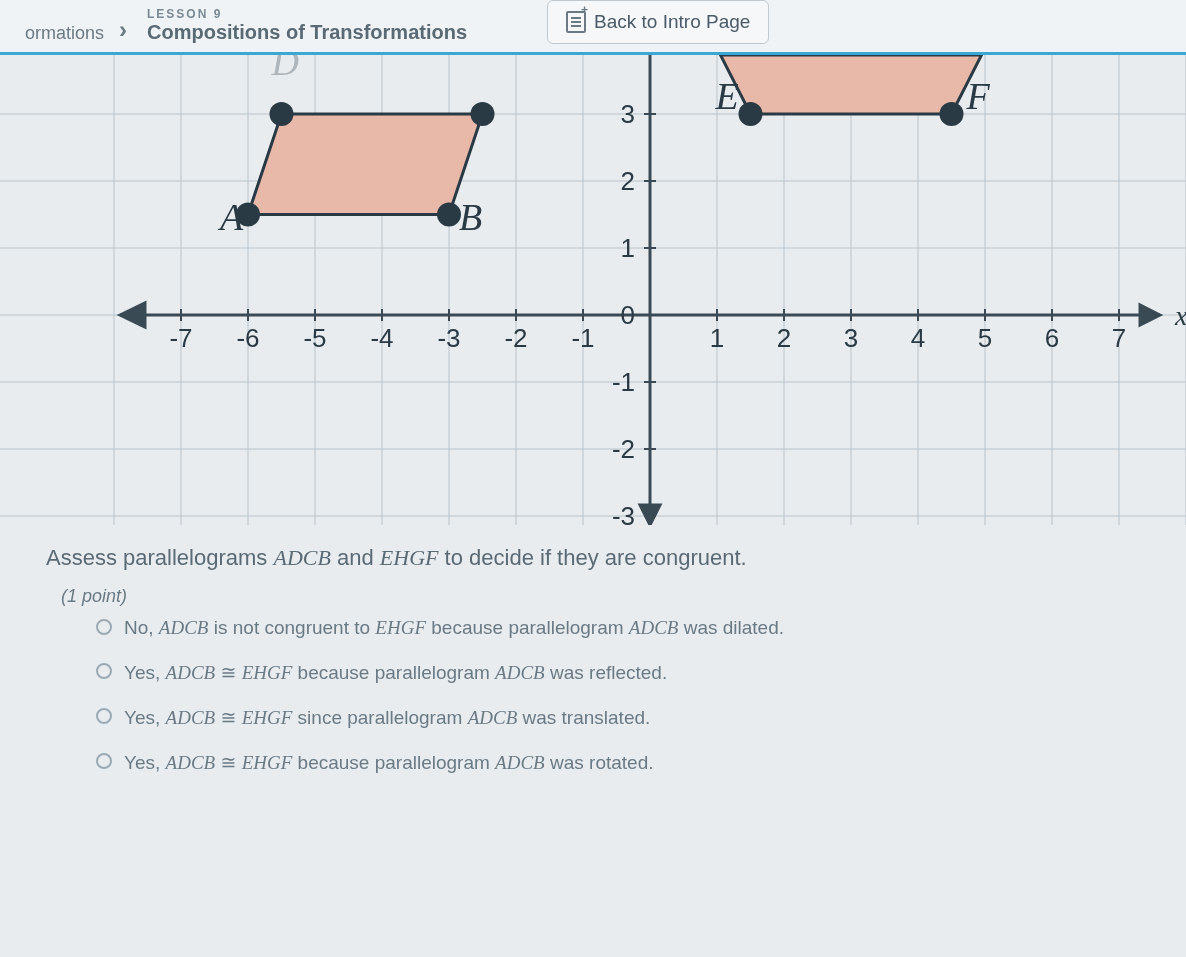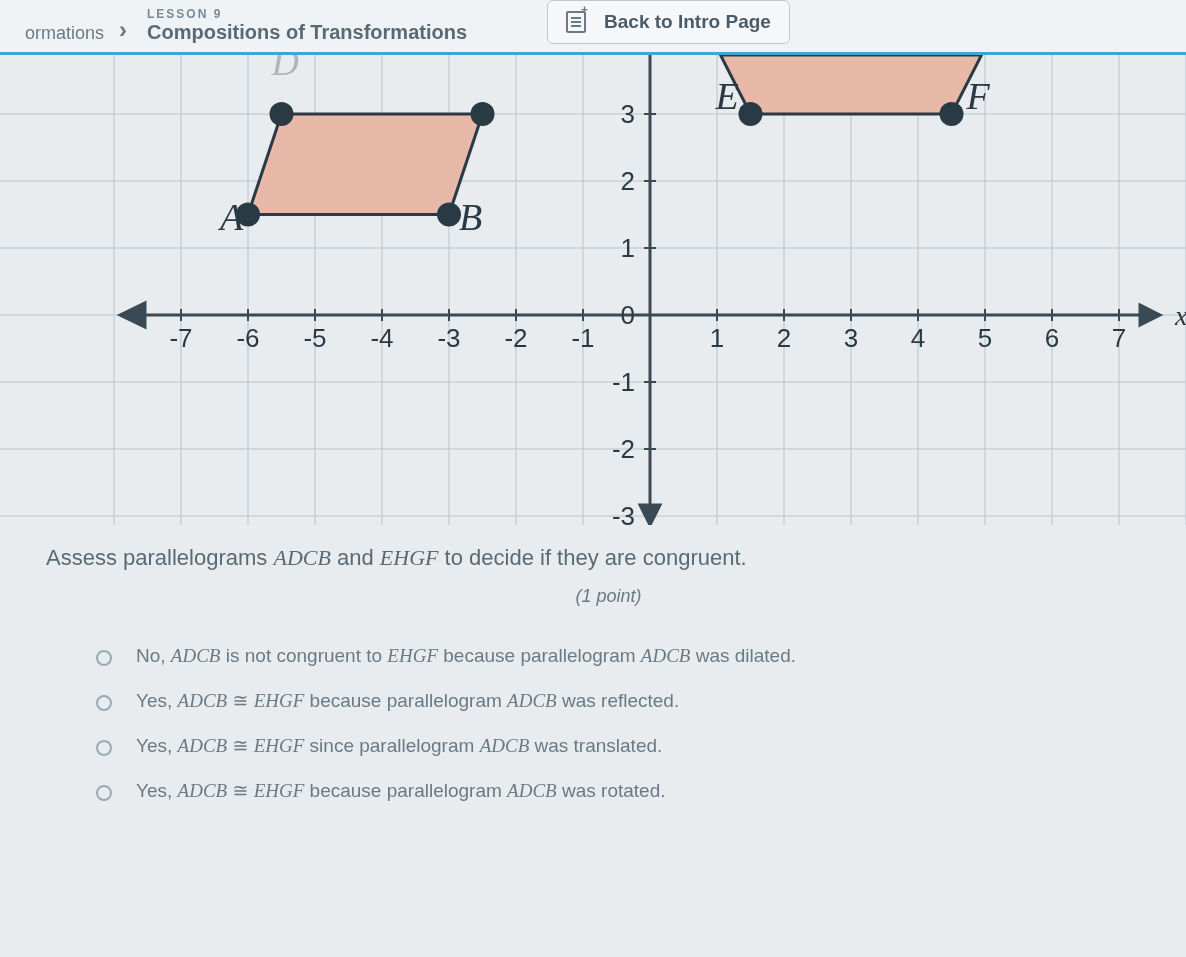--- a/index.html
+++ b/index.html
@@ -40,29 +40,28 @@
       letter-spacing: 2px;
     }
     .lesson-title {
       color: #5a6a75;
       font-size: 20px;
     }
     .back-btn {
       margin-left: 60px;
       display: flex;
       align-items: center;
-      gap: 18px;
+      gap: 8px;
       border: 1px solid #c0c8cf;
       border-radius: 6px;
       padding: 10px 18px;
       background: #f5f7f9;
       color: #4a5a68;
       font-size: 19px;
       cursor: pointer;
-      font-weight: bold;
     }
     .back-icon {
       width: 20px;
       height: 22px;
       border: 2px solid #6a7a85;
       border-radius: 2px;
       position: relative;
     }
     .back-icon::before {
       content: "";
@@ -98,31 +97,30 @@
     }
     .question-text {
       font-size: 22px;
       color: #5a6a75;
       margin-bottom: 15px;
     }
     .points {
       font-style: italic;
       font-size: 18px;
       color: #6a7a85;
-      margin-bottom: 38px;
+      margin-bottom: 10px;
       padding-left: 15px;
-      text-align: center;
     }
     .options {
       padding-left: 50px;
     }
     .option {
       display: flex;
-      align-items: center;
-      gap: 24px;
+      align-items: flex-start;
+      gap: 12px;
       margin-bottom: 22px;
       font-size: 19px;
       color: #6a7a85;
     }
     .radio {
       flex: none;
       width: 16px;
       height: 16px;
       border: 2px solid #9aaab5;
       border-radius: 50%;

